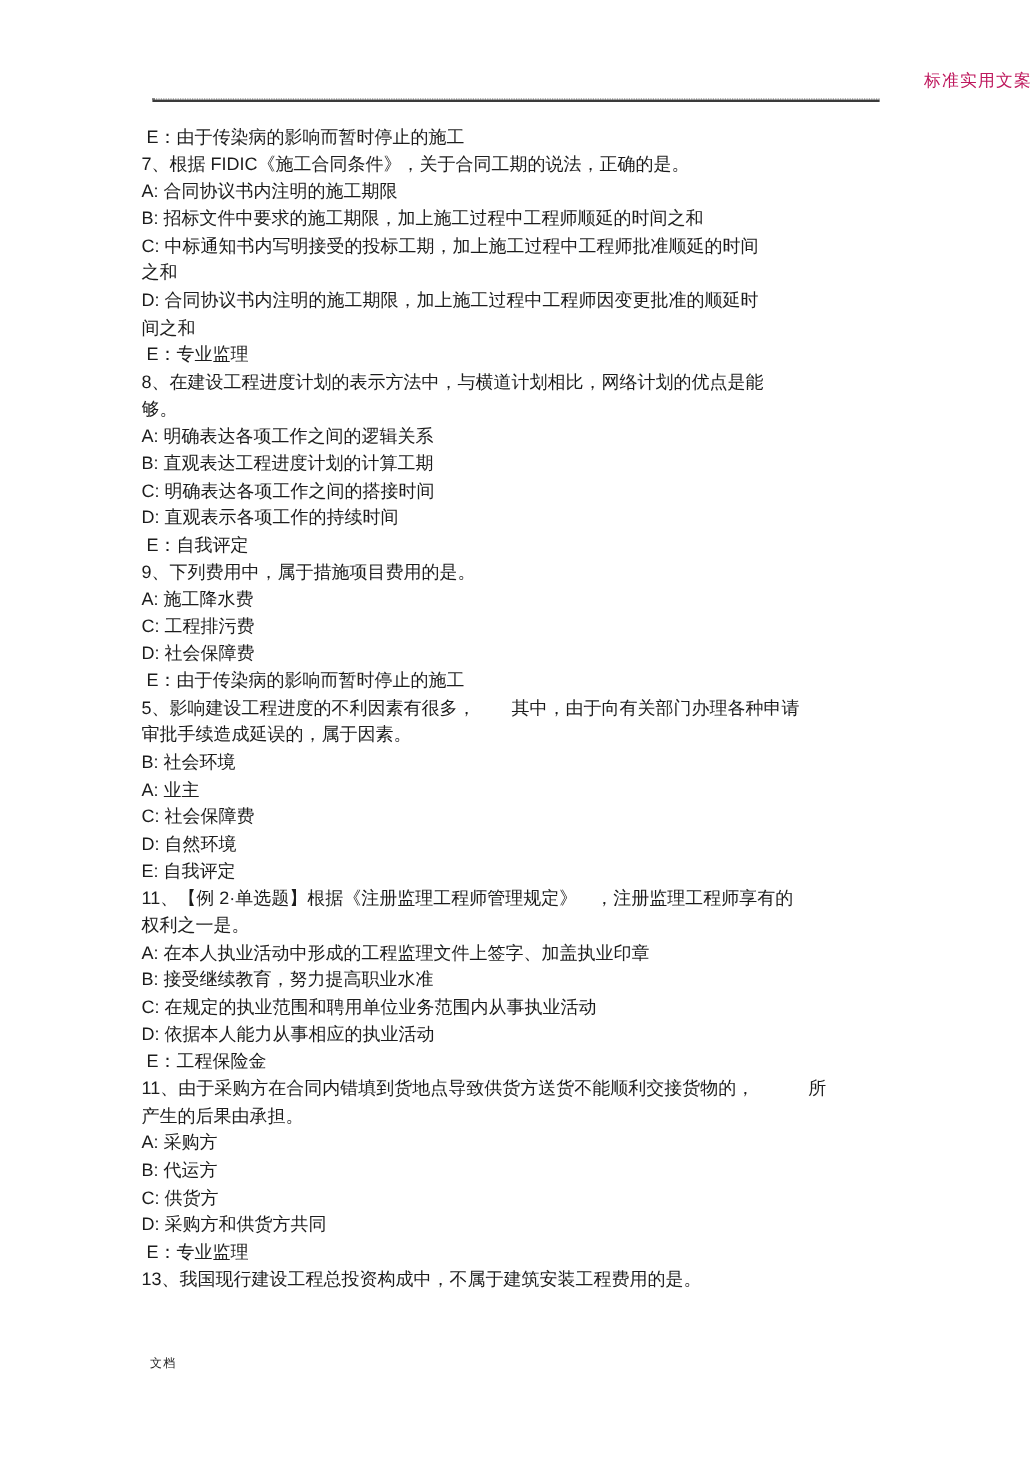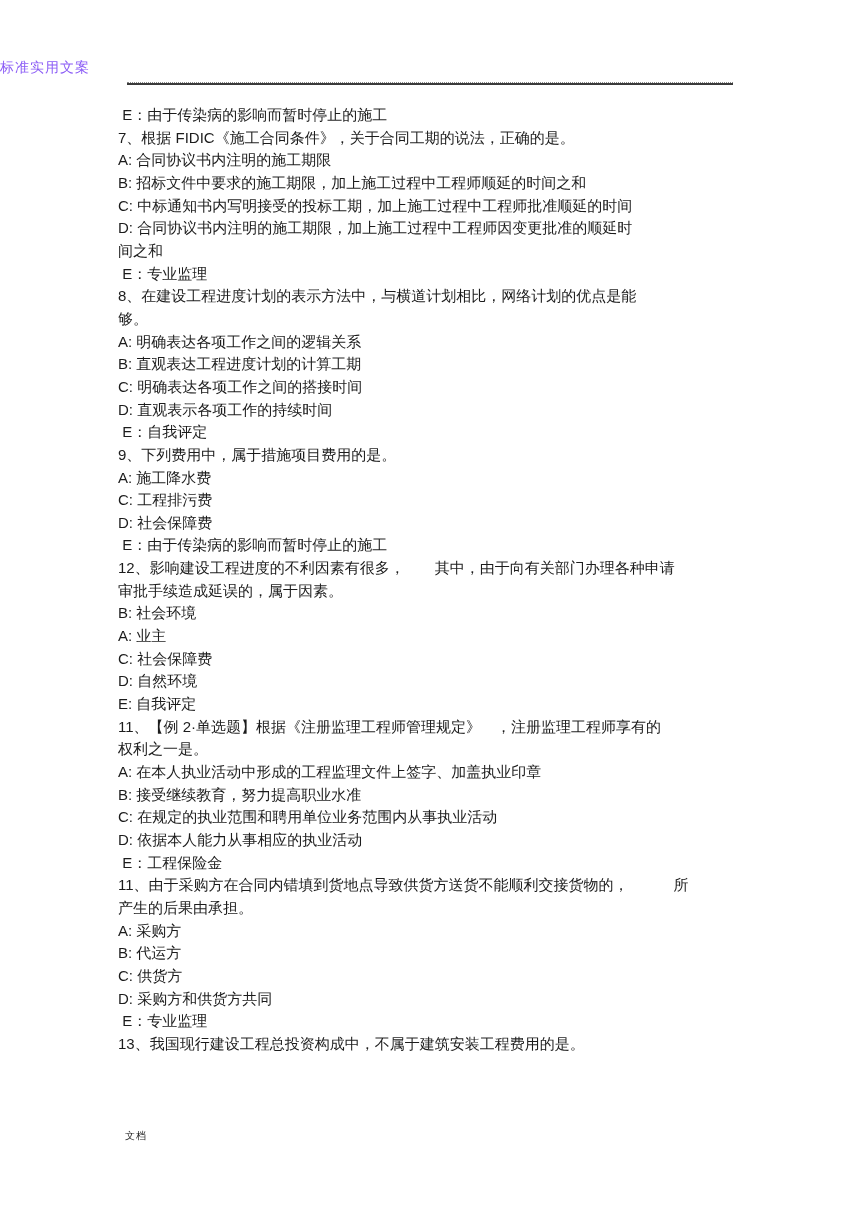--- a/index.html
+++ b/index.html
@@ -13,24 +13,24 @@
     height: 1218px;
     background: #ffffff;
     overflow: hidden;
     font-family: "Liberation Sans", "DejaVu Sans", sans-serif;
   }
   .header-title {
     position: absolute;
     top: 59px;
     left: 0;
     width: 100%;
-    text-align: left;
+    text-align: right;
     font-size: 14px;
     letter-spacing: 1px;
-    color: #8b5cf6;
+    color: #be185d;
   }
   .header-rule-dotted {
     position: absolute;
     top: 82px;
     left: 127px;
     width: 606px;
     height: 0;
     border-top: 1px dotted #8a8a8a;
   }
   .header-rule-solid {
@@ -72,36 +72,37 @@
   <div class="header-rule-dotted"></div>
 
   <div class="header-rule-solid"></div>
 
   <div class="document-body">
       <div class="line"> E：由于传染病的影响而暂时停止的施工</div>
       <div class="line">7、根据 FIDIC《施工合同条件》，关于合同工期的说法，正确的是。</div>
       <div class="line">A: 合同协议书内注明的施工期限</div>
       <div class="line">B: 招标文件中要求的施工期限，加上施工过程中工程师顺延的时间之和</div>
       <div class="line">C: 中标通知书内写明接受的投标工期，加上施工过程中工程师批准顺延的时间</div>
+      <div class="line">之和</div>
       <div class="line">D: 合同协议书内注明的施工期限，加上施工过程中工程师因变更批准的顺延时</div>
       <div class="line">间之和</div>
       <div class="line"> E：专业监理</div>
       <div class="line">8、在建设工程进度计划的表示方法中，与横道计划相比，网络计划的优点是能</div>
       <div class="line">够。</div>
       <div class="line">A: 明确表达各项工作之间的逻辑关系</div>
       <div class="line">B: 直观表达工程进度计划的计算工期</div>
       <div class="line">C: 明确表达各项工作之间的搭接时间</div>
       <div class="line">D: 直观表示各项工作的持续时间</div>
       <div class="line"> E：自我评定</div>
       <div class="line">9、下列费用中，属于措施项目费用的是。</div>
       <div class="line">A: 施工降水费</div>
       <div class="line">C: 工程排污费</div>
       <div class="line">D: 社会保障费</div>
       <div class="line"> E：由于传染病的影响而暂时停止的施工</div>
-      <div class="line">12、影响建设工程进度的不利因素有很多，　　其中，由于向有关部门办理各种申请</div>
+      <div class="line">5、影响建设工程进度的不利因素有很多，　　其中，由于向有关部门办理各种申请</div>
       <div class="line">审批手续造成延误的，属于因素。</div>
       <div class="line">B: 社会环境</div>
       <div class="line">A: 业主</div>
       <div class="line">C: 社会保障费</div>
       <div class="line">D: 自然环境</div>
       <div class="line">E: 自我评定</div>
       <div class="line">11、【例 2·单选题】根据《注册监理工程师管理规定》　，注册监理工程师享有的</div>
       <div class="line">权利之一是。</div>
       <div class="line">A: 在本人执业活动中形成的工程监理文件上签字、加盖执业印章</div>
       <div class="line">B: 接受继续教育，努力提高职业水准</div>

